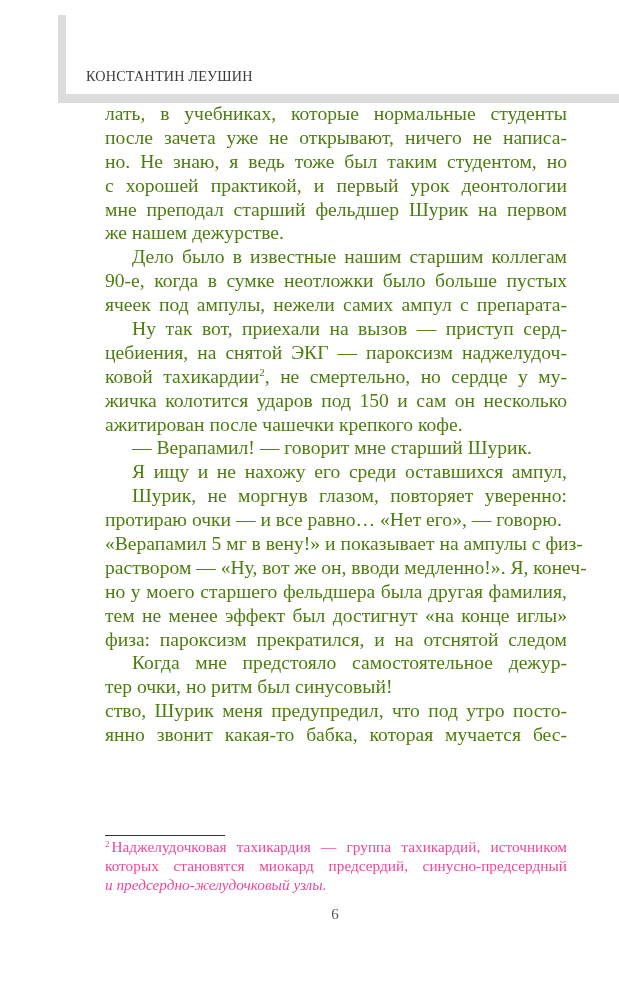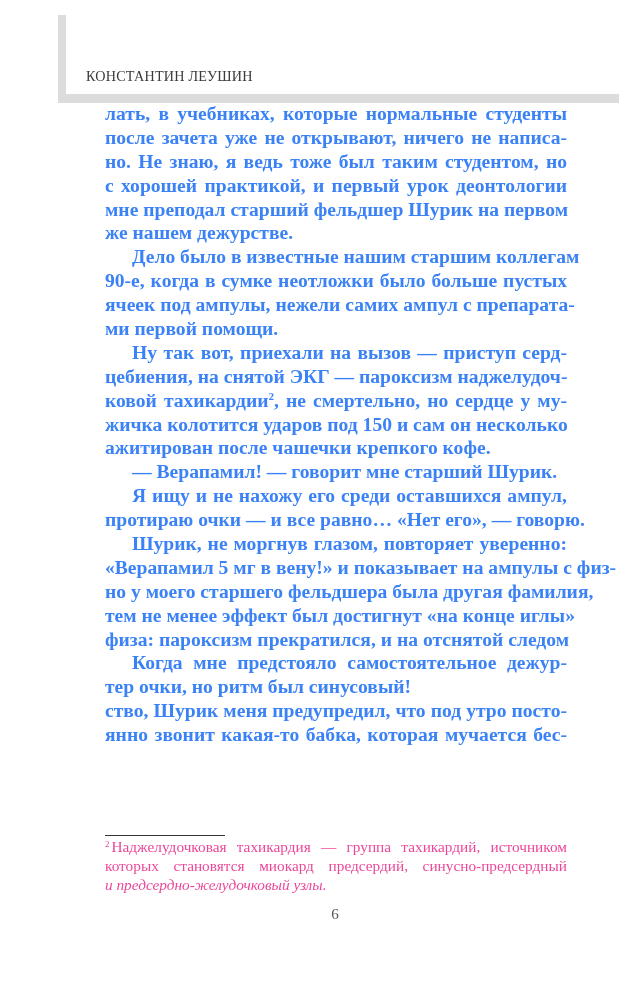--- a/index.html
+++ b/index.html
@@ -49,22 +49,21 @@
     }
     .line {
       display: block;
       height: 23.9px;
       line-height: 23.9px;
       font-family: "Liberation Serif", serif;
       font-size: 19.6px;
       white-space: nowrap;
       text-align: justify;
       text-align-last: justify;
-      color: #3b82f6;
-      font-weight: bold;
+      color: #4d7c0f;
     }
     .line.last {
       text-align-last: left;
     }
     .line.indent {
       padding-left: 27px;
     }
     .line sup {
       font-size: 11px;
       line-height: 0;
@@ -129,35 +128,35 @@
   <span class="line">лать, в учебниках, которые нормальные студенты</span>
   <span class="line">после зачета уже не открывают, ничего не написа-</span>
   <span class="line">но. Не знаю, я ведь тоже был таким студентом, но</span>
   <span class="line">с хорошей практикой, и первый урок деонтологии</span>
   <span class="line">мне преподал старший фельдшер Шурик на первом</span>
   <span class="line last">же нашем дежурстве.</span>
 
   <span class="line indent">Дело было в известные нашим старшим коллегам</span>
   <span class="line">90-е, когда в сумке неотложки было больше пустых</span>
   <span class="line">ячеек под ампулы, нежели самих ампул с препарата-</span>
-  <span class="line last">ми первой помощи.</span>
 
   <span class="line indent">Ну так вот, приехали на вызов — приступ серд-</span>
   <span class="line">цебиения, на снятой ЭКГ — пароксизм наджелудоч-</span>
   <span class="line"><span>ковой тахикардии</span><sup>2</sup><span>, не смертельно, но сердце у му-</span></span>
   <span class="line">жичка колотится ударов под 150 и сам он несколько</span>
   <span class="line last">ажитирован после чашечки крепкого кофе.</span>
 
   <span class="line indent last">— Верапамил! — говорит мне старший Шурик.</span>
 
   <span class="line indent">Я ищу и не нахожу его среди оставшихся ампул,</span>
+  <span class="line indent">Шурик, не моргнув глазом, повторяет уверенно:</span>
+
   <span class="line last">протираю очки — и все равно… «Нет его», — говорю.</span>
-
-  <span class="line indent">Шурик, не моргнув глазом, повторяет уверенно:</span>
   <span class="line">«Верапамил 5 мг в вену!» и показывает на ампулы с физ-</span>
+  <span class="line">раствором — «Ну, вот же он, вводи медленно!». Я, конеч-</span>
   <span class="line">но у моего старшего фельдшера была другая фамилия,</span>
   <span class="line">тем не менее эффект был достигнут «на конце иглы»</span>
   <span class="line">физа: пароксизм прекратился, и на отснятой следом</span>
   <span class="line indent">Когда мне предстояло самостоятельное дежур-</span>
 
   <span class="line last">тер очки, но ритм был синусовый!</span>
   <span class="line">ство, Шурик меня предупредил, что под утро посто-</span>
   <span class="line">янно звонит какая-то бабка, которая мучается бес-</span>
 </div>
 

